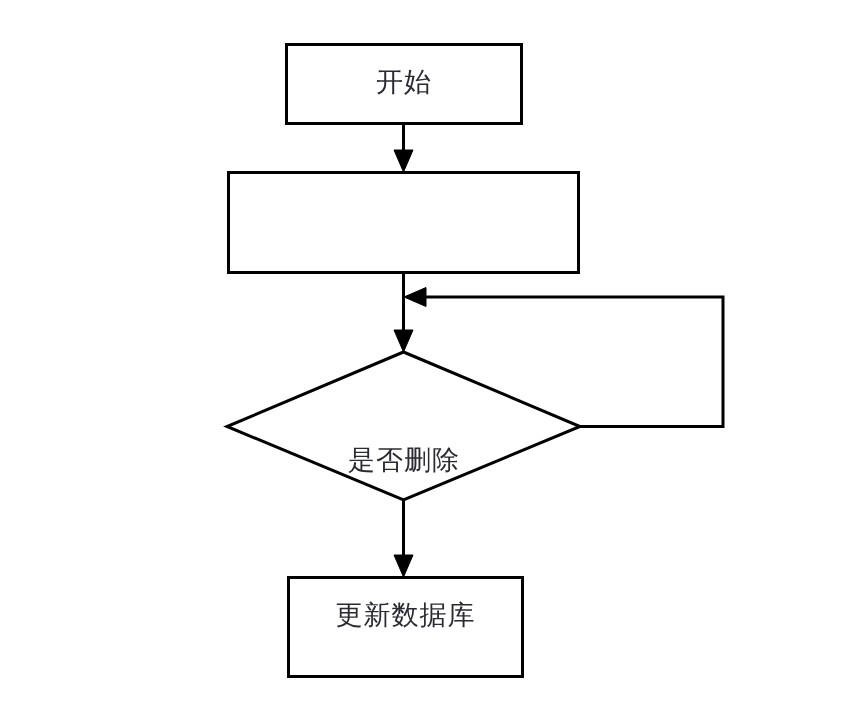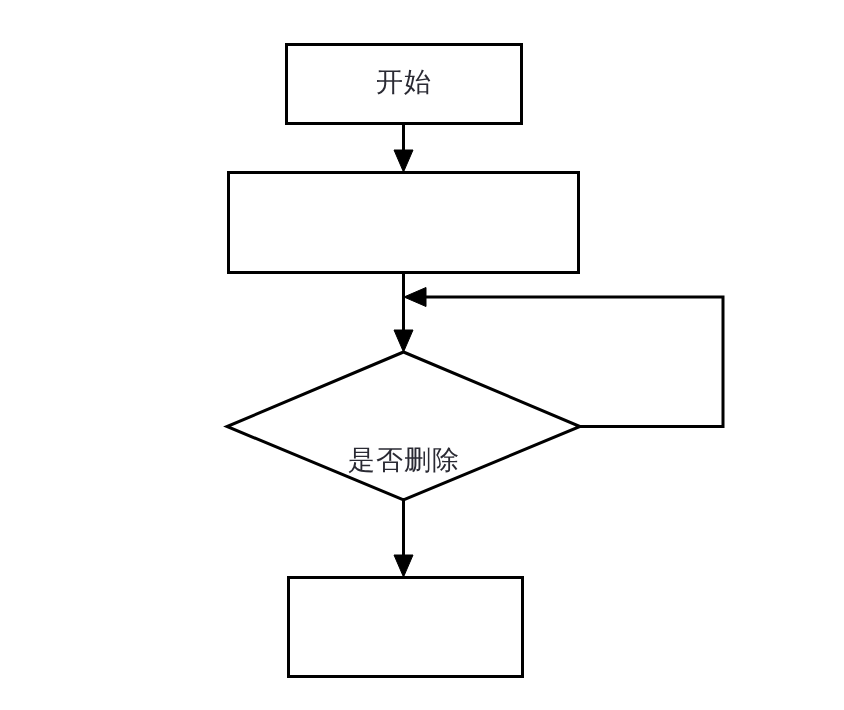--- a/index.html
+++ b/index.html
@@ -79,14 +79,15 @@
       <polygon points="404,297 426,287.5 426,306.5" fill="#000000" stroke="#000000" stroke-width="1"></polygon>
     </g>
 
   </svg>
 
   <div class="node-label" id="label-start">开始</div>
 
 
   <div class="node-label" id="label-decision">是否删除</div>
 
+  <div class="node-label" id="label-update">更新数据库</div>
 
 </div>
 
 </body></html>

